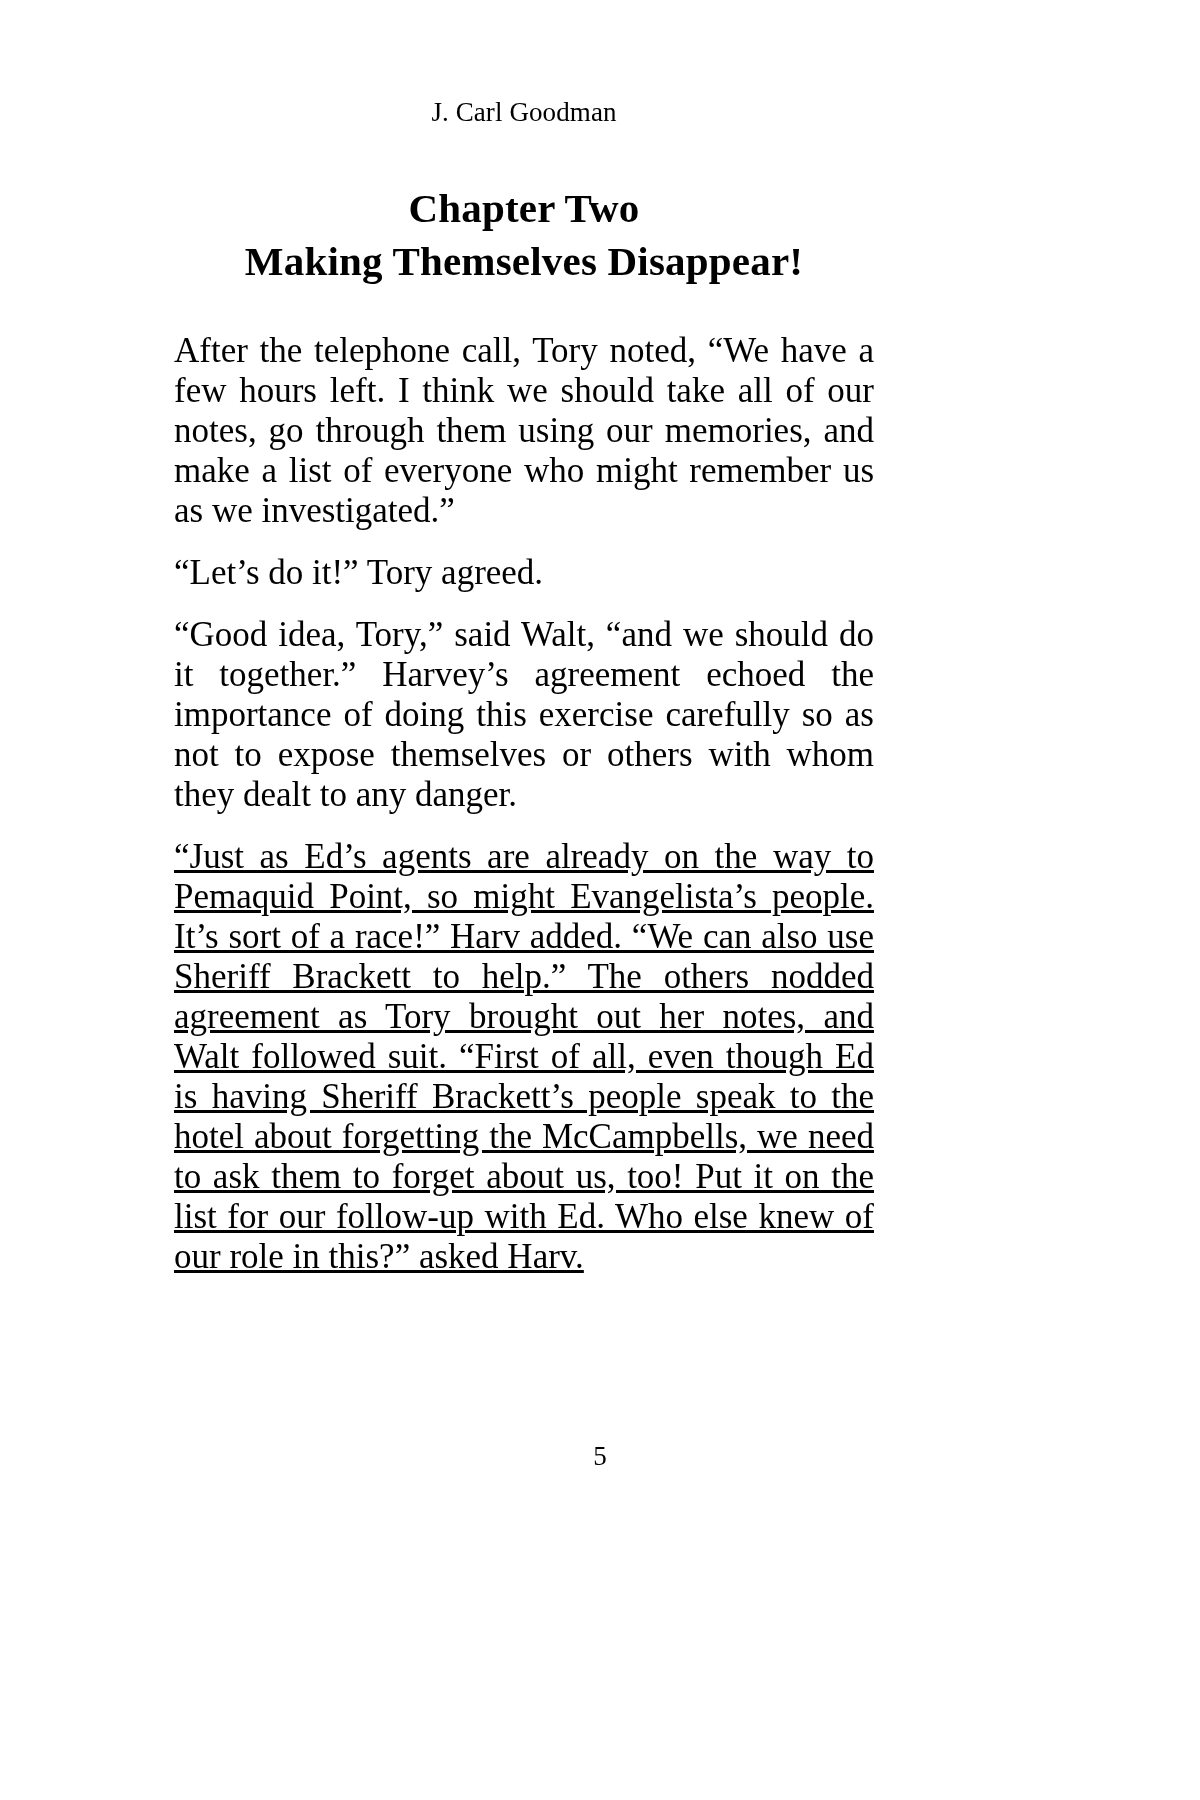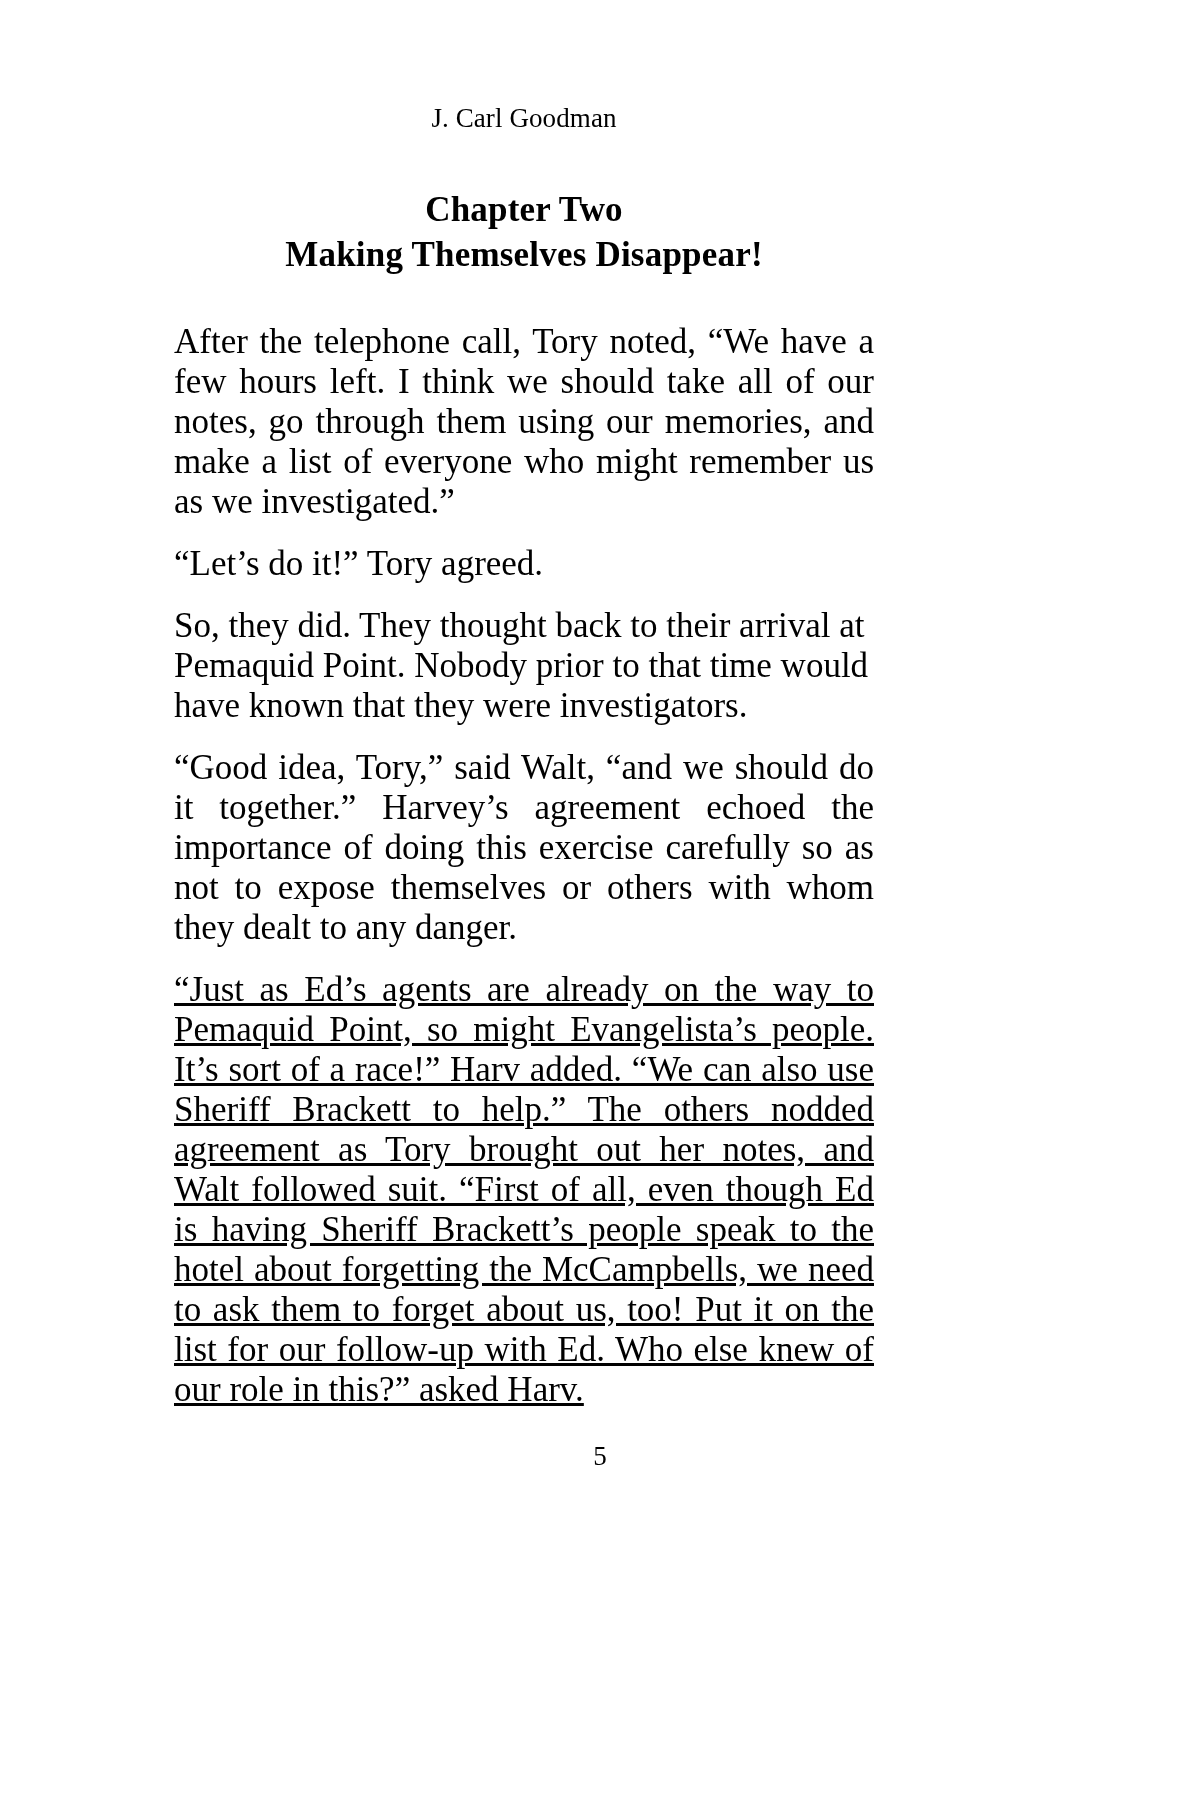--- a/index.html
+++ b/index.html
@@ -16,34 +16,34 @@
     width: 1200px;
     height: 1800px;
     margin: 0 auto;
     background: #ffffff;
     box-sizing: border-box;
     overflow: hidden;
   }
   .content {
     position: absolute;
     left: 174px;
-    top: 14px;
+    top: 8px;
     width: 700px;
   }
   .running-header {
     text-align: center;
     font-size: 27px;
     line-height: 1.2;
     margin-top: 88px;
     letter-spacing: 0.1px;
   }
   .chapter-title {
     text-align: center;
     font-weight: bold;
-    font-size: 35px;
+    font-size: 41px;
     line-height: 1.28;
     margin-top: 54px;
     letter-spacing: 0.2px;
   }
   .chapter-title .line {
     display: block;
   }
   .body-text {
     margin-top: 44px;
   }
@@ -83,21 +83,20 @@
     <div class="running-header">J. Carl Goodman</div>
 
     <div class="chapter-title">
       <span class="line">Chapter Two</span>
       <span class="line">Making Themselves Disappear!</span>
     </div>
 
     <div class="body-text">
       <p class="para">After the telephone call, Tory noted, “We have a few hours left. I think we should take all of our notes, go through them using our memories, and make a list of everyone who might remember us as we investigated.”</p>
       <p class="para ragged">“Let’s do it!” Tory agreed.</p>
-      <p class="para ragged">So, they did. They thought back to their arrival at Pemaquid Point. Nobody prior to that time would have known that they were investigators.</p>
       <p class="para">“Good idea, Tory,” said Walt, “and we should do it together.” Harvey’s agreement echoed the importance of doing this exercise carefully so as not to expose themselves or others with whom they dealt to any danger.</p>
       <p class="para">“Just as Ed’s agents are already on the way to Pemaquid Point, so might Evangelista’s people. It’s sort of a race!” Harv added. “We can also use Sheriff Brackett to help.” The others nodded agreement as Tory brought out her notes, and Walt followed suit. “First of all, even though Ed is having Sheriff Brackett’s people speak to the hotel about forgetting the McCampbells, we need to ask them to forget about us, too! Put it on the list for our follow-up with Ed. Who else knew of our role in this?” asked Harv.</p>
     </div>
 
   </div>
 
   <div class="page-number">5</div>
 
 </div>
 

